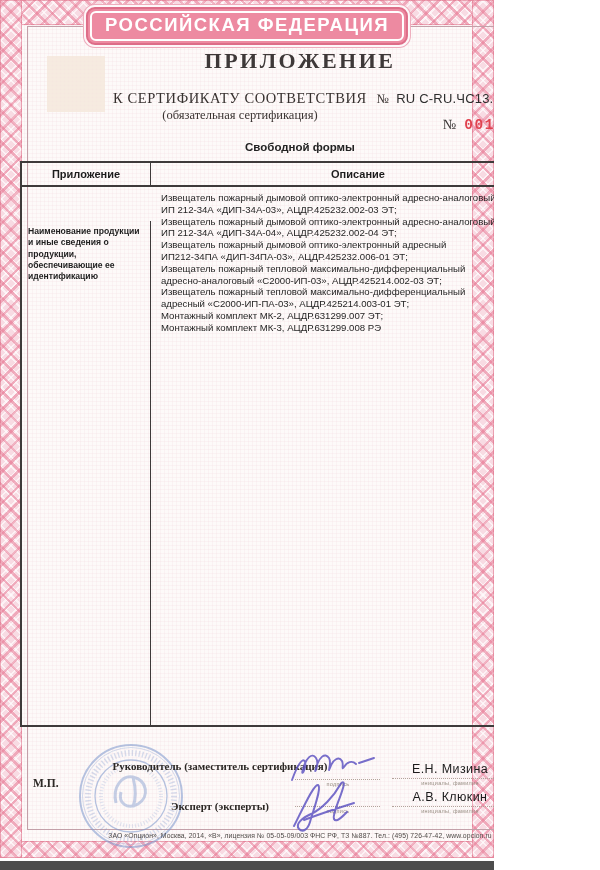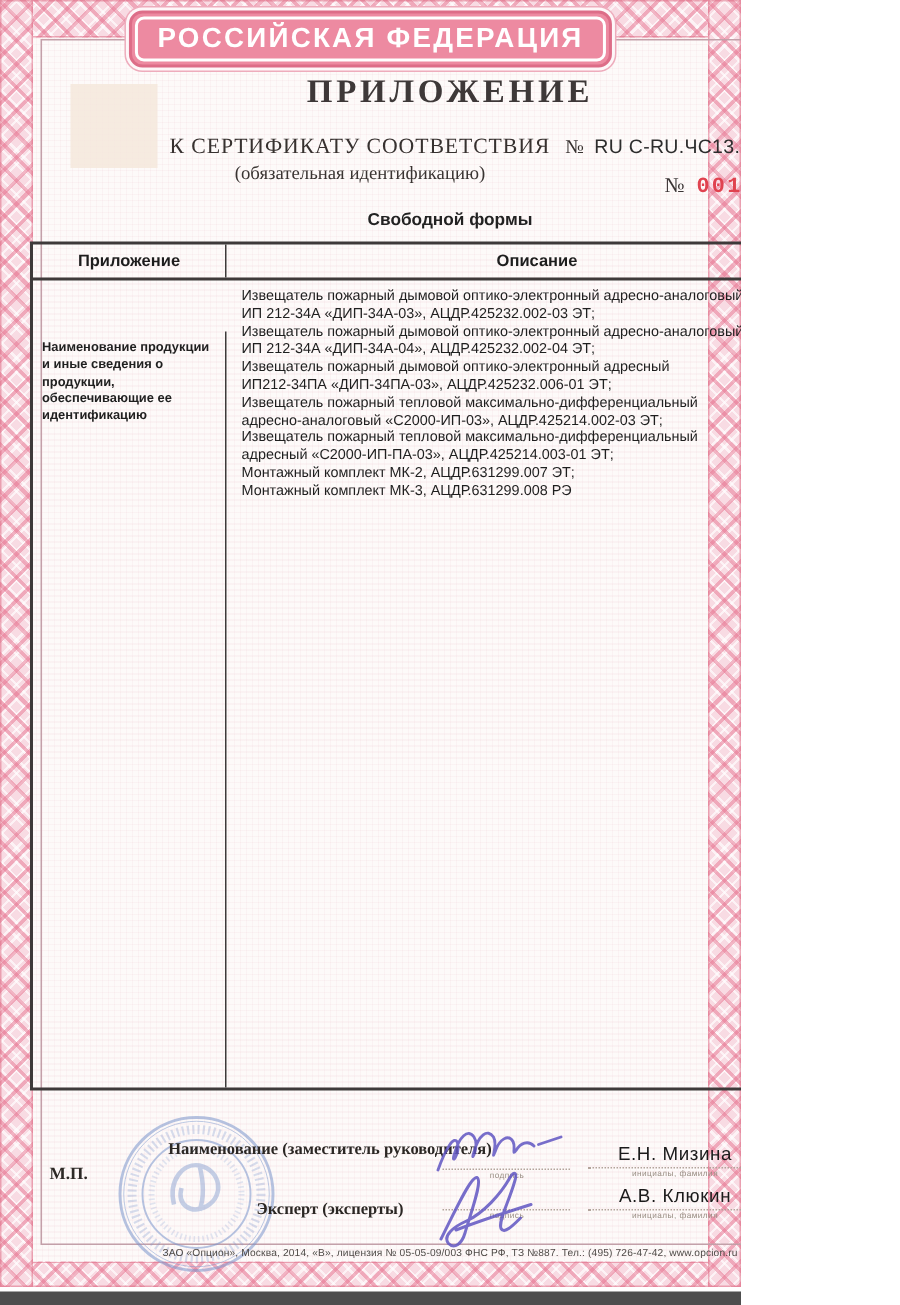--- a/index.html
+++ b/index.html
@@ -153,21 +153,21 @@
   <div class="frame"></div>
   <div class="watermark"></div>
 
   <div class="banner">
     <div class="banner-inner">РОССИЙСКАЯ ФЕДЕРАЦИЯ</div>
   </div>
   <div class="doc-title">ПРИЛОЖЕНИЕ</div>
   <div class="cert-line">
     <span class="cert-prefix">К СЕРТИФИКАТУ СООТВЕТСТВИЯ</span><span class="cert-no-sign">№</span><span class="cert-number">RU C-RU.ЧС13.В.00167/19</span>
   </div>
-  <div class="cert-type">(обязательная идентификацию)</div>
+  <div class="cert-type">(обязательная сертификация)</div>
   <div class="blank-no">
     <span class="blank-no-sign">№</span><span class="blank-no-digits">0017819</span>
   </div>
   <div class="form-label">Свободной формы</div>
 
   <div class="cert-table">
     <div class="t-header">
       <div class="t-col1">Приложение</div>
       <div class="t-col2">Описание</div>
     </div>
@@ -197,21 +197,21 @@
         <circle cx="55" cy="55" r="48.5" stroke-width="0.6"></circle>
         <circle cx="55" cy="55" r="36" stroke-width="1.3"></circle>
         <circle cx="55" cy="55" r="43" stroke-width="6" stroke-dasharray="1.4 2.1" opacity="0.55"></circle>
         <circle cx="55" cy="55" r="30" stroke-width="4" stroke-dasharray="1.1 1.9" opacity="0.4"></circle>
         <path d="M40,62 C36,46 46,34 57,36 C71,39 74,56 62,63 C51,69 42,62 45,51 M57,36 C60,48 60,58 57,66" stroke-width="3" opacity="0.8"></path>
       </g>
     </svg>
   </div>
 
   <div class="role-head">
-    <div>Наименование (заместитель руководителя)</div>
+    <div>Руководитель (заместитель сертификация)</div>
   </div>
   <div class="role-expert">Эксперт (эксперты)</div>
 
   <div class="sig-rule rule-sig1"></div>
   <div class="micro-caption cap-sig1">подпись</div>
   <div class="sig-name name-head">Е.Н. Мизина</div>
   <div class="sig-rule rule-name1"></div>
   <div class="micro-caption cap-name1">инициалы, фамилия</div>
 
   <div class="sig-rule rule-sig2"></div>

